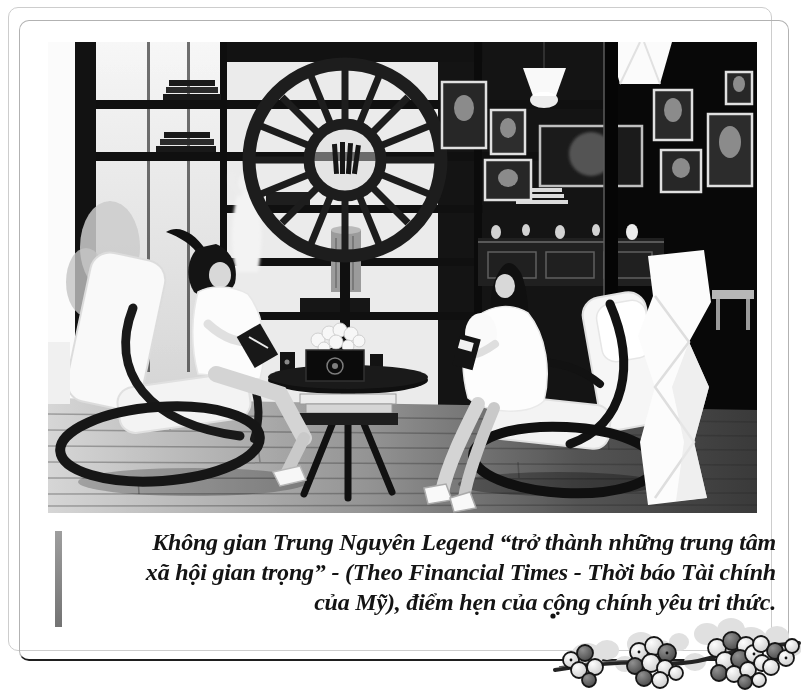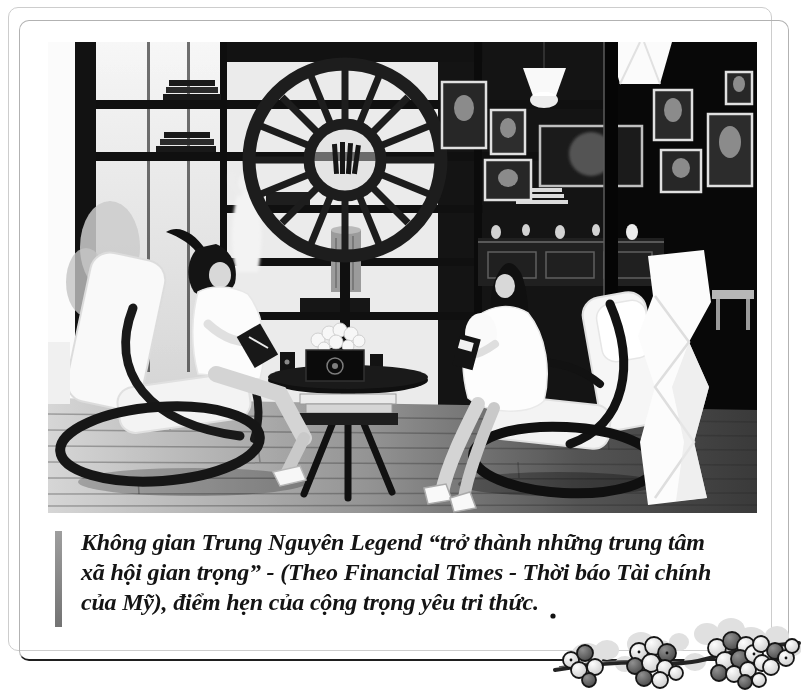--- a/index.html
+++ b/index.html
@@ -23,21 +23,21 @@
   .caption-bar{
     position:absolute;left:55px;top:531px;width:7px;height:96px;z-index:2;
     background:linear-gradient(#9e9e9e,#737373);
   }
   .caption{
     position:absolute;left:81px;top:527px;width:695px;z-index:2;
     color:#141414;font-style:italic;font-weight:bold;
     font-size:24px;line-height:30px;letter-spacing:-0.2px;
     font-family:"Liberation Serif", serif;
   }
-  .caption .line{white-space:nowrap;}
+  .caption .line{white-space:nowrap;text-align:right;}
   .deco{
     position:absolute;left:549px;top:606px;width:252px;height:86px;z-index:5;
   }
   .deco svg{display:block;width:100%;height:100%;}
 </style>
 </head>
 <body>
 
 <div class="frame-a"></div>
 <div class="frame-b"></div>
@@ -307,21 +307,21 @@
 
   <rect x="0" y="300" width="22" height="62" fill="#ececec"></rect>
 </svg>
 </div>
 
 <div class="caption-bar"></div>
 
 <div class="caption">
   <div class="line">Không gian Trung Nguyên Legend “trở thành những trung tâm</div>
   <div class="line">xã hội gian trọng” - (Theo Financial Times - Thời báo Tài chính</div>
-  <div class="line">của Mỹ), điểm hẹn của cộng trọng yêu tri thức.</div>
+  <div class="line">của Mỹ), điểm hẹn của cộng chính yêu tri thức.</div>
 </div>
 
 <div class="deco" aria-label="coffee-berries-sketch">
 <svg viewBox="0 0 252 86" xmlns="http://www.w3.org/2000/svg">
   <defs>
     <radialGradient id="berryL" cx="0.35" cy="0.3" r="0.9">
       <stop offset="0" stop-color="#fdfdfd"></stop>
           <stop offset="1" stop-color="#c4c4c4"></stop>
     </radialGradient>
     <radialGradient id="berryD" cx="0.35" cy="0.3" r="0.9">

